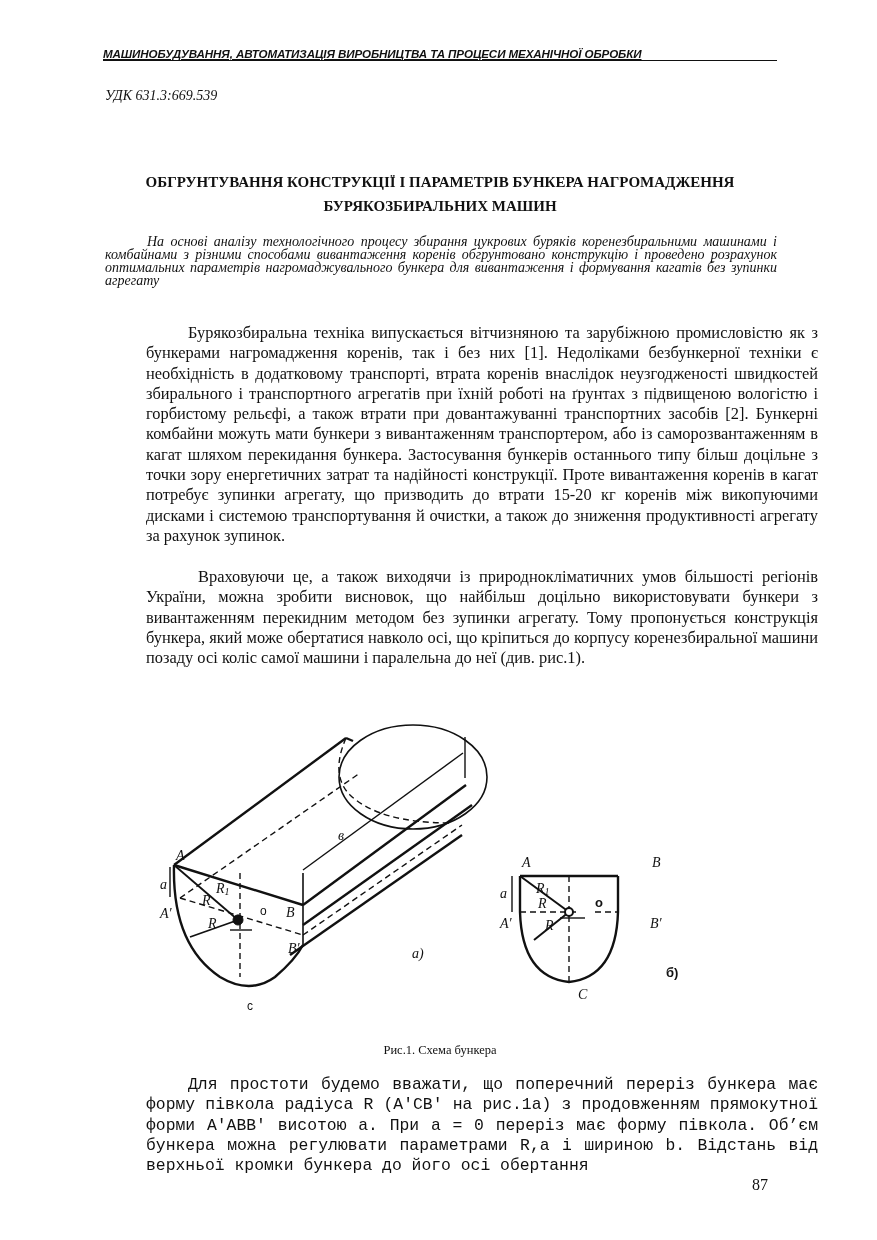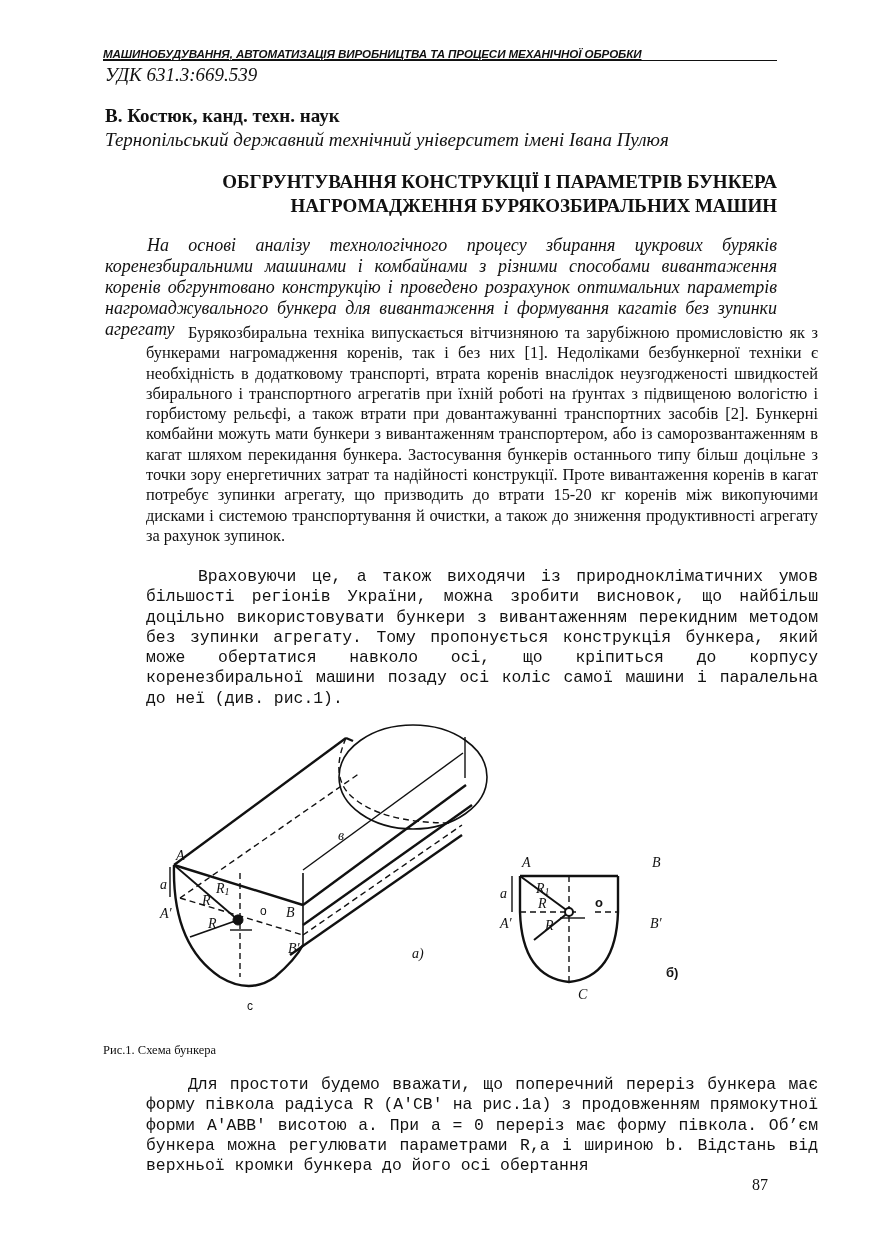--- a/index.html
+++ b/index.html
@@ -5,53 +5,51 @@
   html, body { margin: 0; padding: 0; background: #ffffff; }
   body { width: 877px; height: 1240px; position: relative; overflow: hidden; color: #111; }
   .page { position: absolute; left: 0; top: 0; width: 877px; height: 1240px; }
   .header-rule {
     position: absolute; left: 103px; top: 48px; width: 674px;
     border-bottom: 1.2px solid #111; height: 12px;
     font-family: "Liberation Sans", sans-serif; font-weight: bold; font-style: italic;
     font-size: 11.6px; text-align: left; letter-spacing: -0.1px; line-height: 12px;
     text-decoration: underline;
   }
-  .udk { position: absolute; left: 105px; top: 64px; font-family: "Liberation Serif", serif; font-style: italic; font-size: 19px; }
+  .udk { position: absolute; left: 105px; top: 88px; font-family: "Liberation Serif", serif; font-style: italic; font-size: 14px; }
   .author { position: absolute; left: 105px; top: 105px; font-family: "Liberation Serif", serif; font-weight: bold; font-size: 19px; }
   .affil { position: absolute; left: 105px; top: 129px; font-family: "Liberation Serif", serif; font-style: italic; font-size: 19px; }
-  .title { position: absolute; left: 103px; top: 170px; width: 674px; text-align: right;
-    font-family: "Liberation Serif", serif; font-weight: bold; font-size: 19px; line-height: 24px; }
+  .title { position: absolute; left: 103px; top: 170px; width: 674px; text-align: center;
+    font-family: "Liberation Serif", serif; font-weight: bold; font-size: 15px; line-height: 24px; }
   .abstract { position: absolute; left: 105px; top: 235px; width: 672px; text-align: justify;
-    font-family: "Liberation Serif", serif; font-style: italic; font-size: 18px; line-height: 21px; text-indent: 42px; }
+    font-family: "Liberation Serif", serif; font-style: italic; font-size: 14px; line-height: 13px; text-indent: 42px; }
   .body-text { position: absolute; left: 105px; width: 672px; text-align: justify;
     font-family: "Liberation Serif", serif; font-size: 16.4px; line-height: 20.3px; text-indent: 42px; margin-left: 41px; }
   .p1 { top: 323px; }
-  .p2 { top: 567px; text-indent: 52px; font-family: Liberation Mono, monospace; }
+  .p2 { top: 567px; text-indent: 52px; }
   .p3 { top: 1075px; font-family: Liberation Mono, monospace; }
   .figure { position: absolute; left: 150px; top: 715px; width: 580px; height: 310px; }
-  .caption { position: absolute; left: 103px; top: 1043px; width: 674px; 
+  .caption { position: absolute; left: 103px; top: 1043px; width: 674px; text-align: center;
     font-family: "Liberation Serif", serif; font-size: 12.5px; }
   .page-number { position: absolute; left: 752px; top: 1176px; font-family: "Liberation Serif", serif; font-size: 16px; }
   .fig-label { font-family: "Liberation Serif", serif; font-style: italic; font-size: 14px; fill: #111; }
   .fig-label-up { font-family: "Liberation Sans", sans-serif; font-size: 12px; fill: #111; }
   .fig-label-b { font-family: "Liberation Sans", sans-serif; font-weight: bold; font-size: 13px; fill: #111; }
   svg line, svg path, svg ellipse { stroke: #111; fill: none; }
 </style>
 </head>
 <body>
 
 <div class="page">
 
   <div class="header-rule">
     <span>МАШИНОБУДУВАННЯ, АВТОМАТИЗАЦІЯ  ВИРОБНИЦТВА ТА ПРОЦЕСИ МЕХАНІЧНОЇ ОБРОБКИ</span>
   </div>
 
   <div class="udk">УДК 631.3:669.539</div>
-  <div class="author">В. Костюк, канд. техн. наук</div>
-  <div class="affil">Тернопільський державний технічний університет імені Івана Пулюя</div>
 
   <div class="title">ОБГРУНТУВАННЯ КОНСТРУКЦІЇ І ПАРАМЕТРІВ БУНКЕРА НАГРОМАДЖЕННЯ БУРЯКОЗБИРАЛЬНИХ МАШИН</div>
 
   <div class="abstract">На основі аналізу технологічного процесу збирання цукрових буряків коренезбиральними машинами і комбайнами з різними способами вивантаження коренів обгрунтовано конструкцію і проведено розрахунок оптимальних параметрів нагромаджувального бункера для вивантаження і формування кагатів без зупинки агрегату</div>
 
   <div class="body-text p1">Бурякозбиральна техніка випускається вітчизняною та зарубіжною промисловістю як з бункерами нагромадження коренів, так і без них [1]. Недоліками безбункерної техніки є необхідність в додатковому транспорті, втрата коренів внаслідок неузгодженості швидкостей збирального і транспортного агрегатів при їхній роботі на ґрунтах з підвищеною вологістю і горбистому рельєфі, а також втрати при довантажуванні транспортних засобів [2]. Бункерні комбайни можуть мати бункери з вивантаженням транспортером, або із саморозвантаженням в кагат шляхом перекидання бункера. Застосування бункерів останнього типу більш доцільне з точки зору енергетичних затрат та надійності конструкції. Проте вивантаження коренів в кагат потребує зупинки агрегату, що призводить до втрати 15-20 кг коренів між викопуючими дисками і системою транспортування й очистки, а також до зниження продуктивності агрегату за рахунок зупинок.</div>
   <div class="body-text p2">Враховуючи це, а також виходячи із природнокліматичних умов більшості регіонів України, можна зробити висновок, що найбільш доцільно використовувати бункери з вивантаженням перекидним методом без зупинки агрегату. Тому пропонується конструкція бункера, який може обертатися навколо осі, що кріпиться до корпусу коренезбиральної машини позаду осі коліс самої машини і паралельна до неї (див. рис.1).</div>
 
   <div class="figure">
     <svg width="580" height="310" viewBox="0 0 580 310" xmlns="http://www.w3.org/2000/svg">

